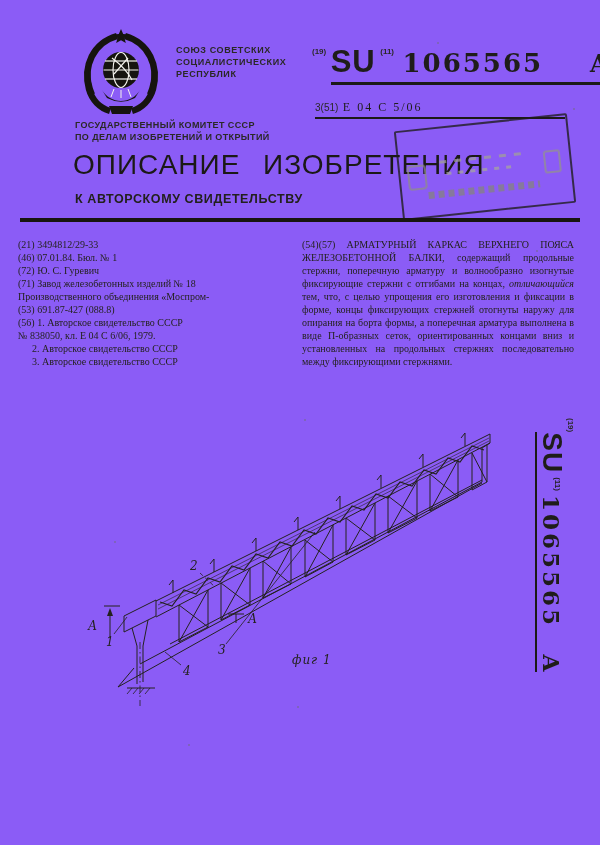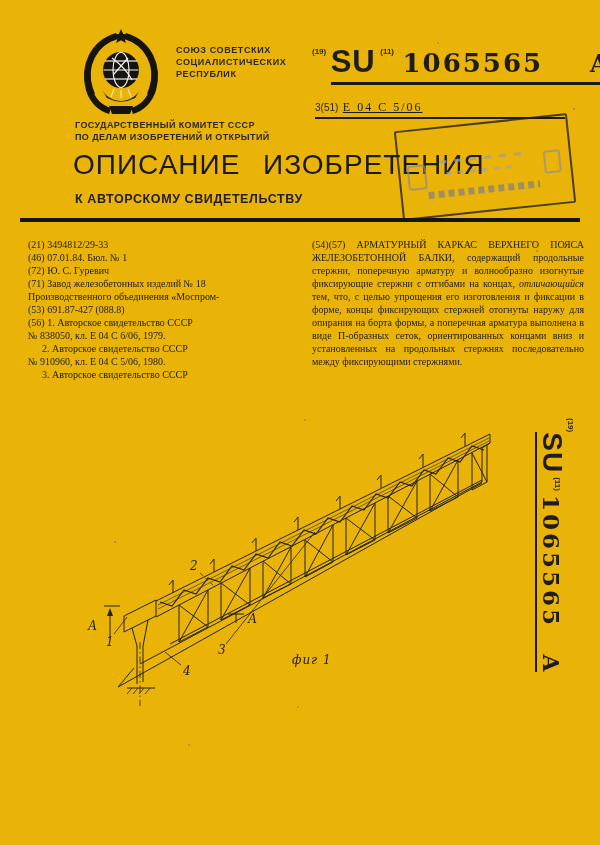--- a/index.html
+++ b/index.html
@@ -1,46 +1,46 @@
 <!DOCTYPE html>
 <html><head>
 <meta charset="utf-8">
 <style>
   html,body{margin:0;padding:0;}
   body{width:600px;height:845px;background:#e8e6e2;font-family:"Liberation Sans",sans-serif;}
-  .page{position:relative;width:600px;height:845px;background:#eab308;overflow:hidden;color:#1f1d1a;}
+  .page{position:relative;width:600px;height:845px;background:#8b5cf6;overflow:hidden;color:#1f1d1a;}
 
   
   .emblem{position:absolute;left:76px;top:28px;width:90px;height:88px;}
   .country{position:absolute;left:176px;top:44px;font-size:9px;line-height:12px;font-weight:bold;letter-spacing:.6px;color:#2a2826;}
   .pubnum{position:absolute;left:312px;top:44px;width:256px;white-space:nowrap;}
   .pubnum sup{font-size:8px;font-weight:bold;vertical-align:18px;color:#2a2826;}
   .pubnum .ul{display:inline-block;border-bottom:3px solid #1c1a17;padding-bottom:2px;}
   .su{font-size:31px;font-weight:bold;letter-spacing:1px;font-family:"Liberation Sans",sans-serif;}
   .num{font-size:26px;font-weight:bold;letter-spacing:2px;font-family:"DejaVu Serif",serif;margin-left:4px;}
   .kind{font-size:24px;font-weight:bold;font-family:"DejaVu Serif",serif;margin-left:42px;}
   .ipc{position:absolute;left:315px;top:97px;width:250px;border-bottom:2.5px solid #1c1a17;padding-bottom:2px;white-space:nowrap;}
   .ipc .pre{font-size:10px;color:#2a2826;}
-  .ipc .code{font-size:12px;font-family:"Liberation Serif",serif;letter-spacing:2px;text-decoration:underline;}
+  .ipc .code{font-size:12px;font-family:"Liberation Serif",serif;letter-spacing:2px;}
   .committee{position:absolute;left:75px;top:120px;font-size:9px;font-weight:bold;line-height:11.5px;letter-spacing:.4px;color:#2a2826;}
   .doctitle{position:absolute;left:73px;top:149px;font-size:28px;font-weight:normal;letter-spacing:1px;word-spacing:14px;color:#1b1916;}
   .docsub{position:absolute;left:75px;top:192px;font-size:12.5px;font-weight:bold;letter-spacing:.6px;color:#22201d;}
   .rule{position:absolute;left:20px;top:218px;width:560px;height:4px;background:#17150f;}
 
   
   .stamp{position:absolute;left:398px;top:122px;width:170px;height:86px;transform:rotate(-6deg);border:2px solid rgba(30,28,25,.78);border-radius:2px;}
   .stamp i{position:absolute;display:block;filter:blur(.7px);opacity:.75;}
   .sm1{left:7px;top:34px;width:15px;height:21px;border:2px solid #8f8d89;border-radius:4px;}
   .sm2{left:144px;top:33px;width:13px;height:19px;border:2px solid #94928e;border-radius:3px;}
   .sm3{left:40px;top:32px;width:82px;height:3px;background:repeating-linear-gradient(90deg,#a19f9b 0 7px,transparent 7px 15px);}
   .sm4{left:46px;top:44px;width:66px;height:3px;background:repeating-linear-gradient(90deg,#a6a4a0 0 5px,transparent 5px 12px);}
   .sm5{left:26px;top:62px;width:112px;height:7px;background:repeating-linear-gradient(90deg,#85837f 0 6px,transparent 6px 10px);}
 
   
-  .cols{position:absolute;left:28px;top:238px;width:556px;display:flex;font-family:"Liberation Serif",serif;font-size:10px;line-height:13px;color:#24221f;}
+  .cols{position:absolute;left:18px;top:238px;width:556px;display:flex;font-family:"Liberation Serif",serif;font-size:10px;line-height:13px;color:#24221f;}
   .colL{width:272px;margin-right:12px;}
   .colR{width:272px;text-align:justify;}
   .bl{white-space:nowrap;}
   .bl.ind{padding-left:14px;}
   .colR .abstract{margin:0;}
   .colR .it{font-style:italic;}
 
   
   .fig{position:absolute;left:30px;top:410px;width:520px;height:310px;}
   .fig text{font-family:"DejaVu Serif",serif;font-style:italic;font-size:12px;fill:#24221f;}
@@ -135,21 +135,20 @@
     <div class="colL">
       <div class="bl">(21) 3494812/29-33</div>
       <div class="bl">(46) 07.01.84. Бюл. № 1</div>
       <div class="bl">(72) Ю. С. Гуревич</div>
       <div class="bl">(71) Завод железобетонных изделий № 18</div>
       <div class="bl">Производственного объединения «Моспром-</div>
       <div class="bl">(53) 691.87-427 (088.8)</div>
       <div class="bl">(56) 1. Авторское свидетельство СССР</div>
       <div class="bl">№ 838050, кл. Е 04 С 6/06, 1979.</div>
       <div class="bl ind">2. Авторское свидетельство СССР</div>
-      <div class="bl">№ 910960, кл. Е 04 С 5/06, 1980.</div>
       <div class="bl ind">3. Авторское свидетельство СССР</div>
     </div>
     <div class="colR">
       <p class="abstract"><span>(54)(57) АРМАТУРНЫЙ КАРКАС ВЕРХНЕГО ПОЯСА ЖЕЛЕЗОБЕТОННОЙ БАЛКИ, содержащий продольные стержни, поперечную арматуру и волнообразно изогнутые фиксирующие стержни с отгибами на концах, </span><span class="it">отличающийся</span><span> тем, что, с целью упрощения его изготовления и фиксации в форме, концы фиксирующих стержней отогнуты наружу для опирания на борта формы, а поперечная арматура выполнена в виде П-образных сеток, ориентированных концами вниз и установленных на продольных стержнях последовательно между фиксирующими стержнями.</span></p>
     </div>
   </div>
 
   <svg class="fig" viewBox="0 0 520 310">
     <g stroke="#24221f" stroke-width="1" fill="none">
 

